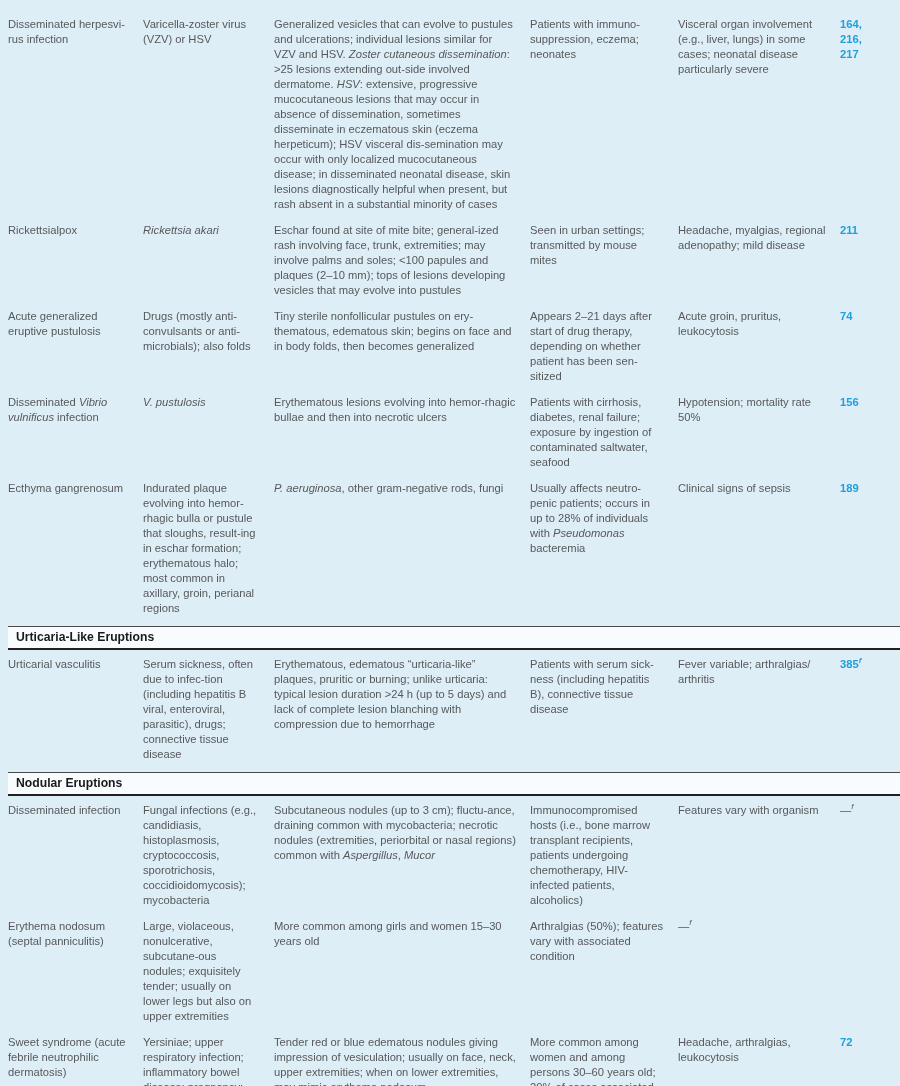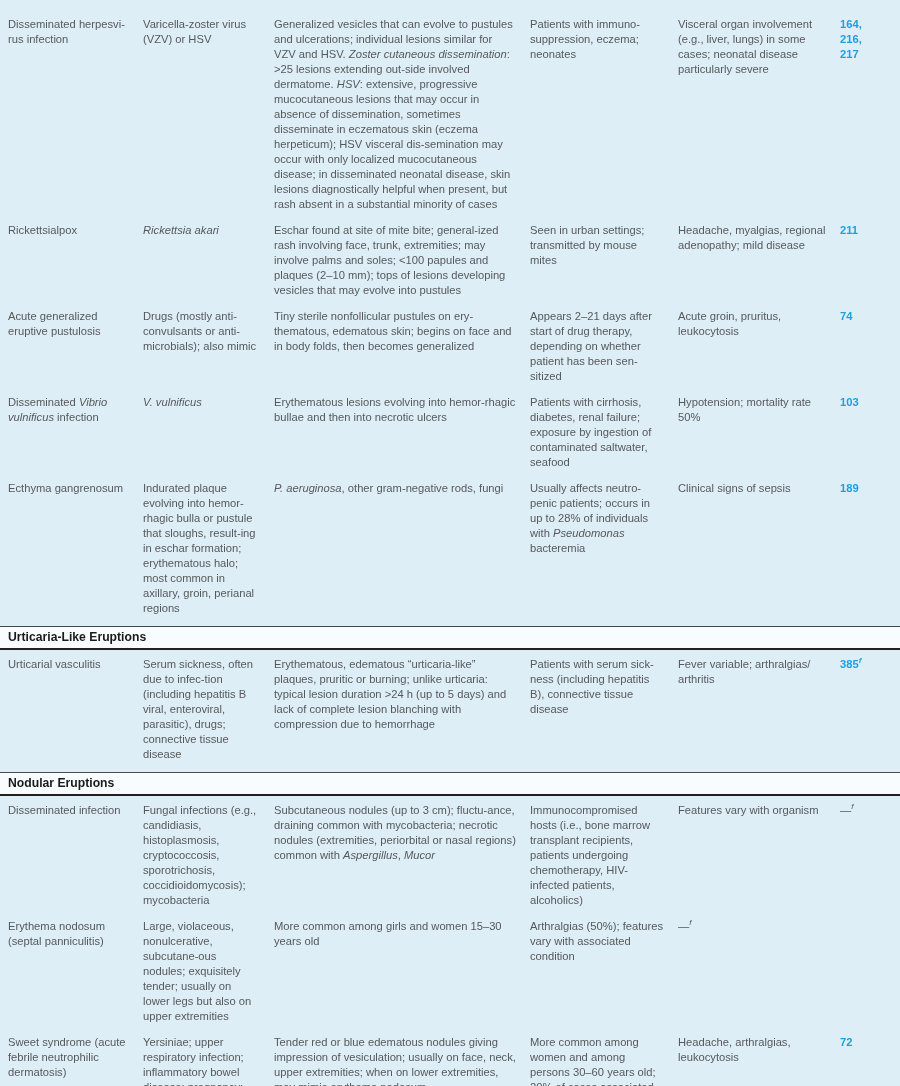--- a/index.html
+++ b/index.html
@@ -24,21 +24,21 @@
   .cell-chapter{
     color:#1f9fdc;font-weight:bold;padding-right:20px;
   }
   .cell-chapter.dash{color:#57585a;font-weight:normal;}
   .cell-chapter sup{font-size:8px;font-style:italic;line-height:0;}
   .section-band{
     background:#f8fcfe;
     border-top:1px solid #4a4a4a;
     border-bottom:2px solid #231f20;
     padding:3px 14px 3px 8px;
-    margin:4px 0 2px 0;
+    margin:4px 0 2px 8px;
     font-weight:bold;
     font-size:12.2px;
     color:#1a1a1a;
   }
 </style>
 </head>
 <body>
 
 <div class="page">
   <div class="tbl">
@@ -56,34 +56,34 @@
     <div class="cell">Rickettsialpox</div>
     <div class="cell"><i>Rickettsia akari</i></div>
     <div class="cell">Eschar found at site of mite bite; general-ized rash involving face, trunk, extremities; may involve palms and soles; &lt;100 papules and plaques (2–10 mm); tops of lesions developing vesicles that may evolve into pustules</div>
     <div class="cell">Seen in urban settings; transmitted by mouse mites</div>
     <div class="cell">Headache, myalgias, regional adenopathy; mild disease</div>
     <div class="cell cell-chapter">211</div>
   </div>
 
   <div class="row">
     <div class="cell">Acute generalized eruptive pustulosis</div>
-    <div class="cell">Drugs (mostly anti-convulsants or anti-microbials); also mimic</div>
+    <div class="cell">Drugs (mostly anti-convulsants or anti-microbials); also folds</div>
     <div class="cell">Tiny sterile nonfollicular pustules on ery-thematous, edematous skin; begins on face and in body folds, then becomes generalized</div>
     <div class="cell">Appears 2–21 days after start of drug therapy, depending on whether patient has been sen-sitized</div>
     <div class="cell">Acute groin, pruritus, leukocytosis</div>
     <div class="cell cell-chapter">74</div>
   </div>
 
   <div class="row">
     <div class="cell">Disseminated <i>Vibrio vulnificus</i> infection</div>
-    <div class="cell"><i>V. vulnificus</i></div>
+    <div class="cell"><i>V. pustulosis</i></div>
     <div class="cell">Erythematous lesions evolving into hemor-rhagic bullae and then into necrotic ulcers</div>
     <div class="cell">Patients with cirrhosis, diabetes, renal failure; exposure by ingestion of contaminated saltwater, seafood</div>
     <div class="cell">Hypotension; mortality rate 50%</div>
-    <div class="cell cell-chapter">103</div>
+    <div class="cell cell-chapter">156</div>
   </div>
 
   <div class="row">
     <div class="cell">Ecthyma gangrenosum</div>
     <div class="cell">Indurated plaque evolving into hemor-rhagic bulla or pustule that sloughs, result-ing in eschar formation; erythematous halo; most common in axillary, groin, perianal regions</div>
     <div class="cell"><i>P. aeruginosa</i>, other gram-negative rods, fungi</div>
     <div class="cell">Usually affects neutro-penic patients; occurs in up to 28% of individuals with <i>Pseudomonas</i> bacteremia</div>
     <div class="cell">Clinical signs of sepsis</div>
     <div class="cell cell-chapter">189</div>
   </div>

